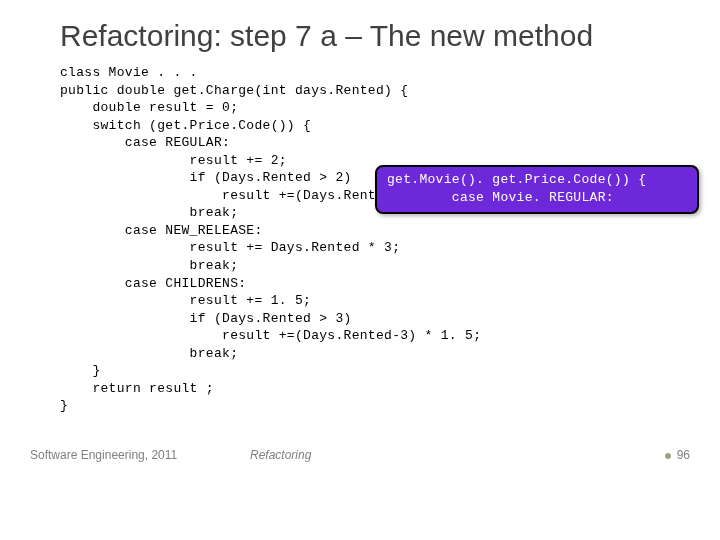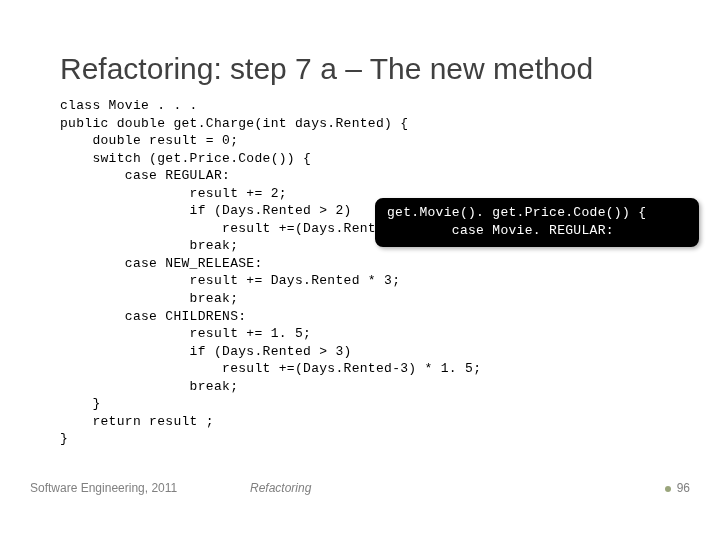--- a/index.html
+++ b/index.html
@@ -11,21 +11,20 @@
     background: #fff;
     position: relative;
     overflow: hidden;
   }
   .slide {
     width: 720px;
     height: 480px;
     position: relative;
     box-sizing: border-box;
     padding: 18px 30px 20px 30px;
-    margin-top: 33px;
   }
   .title {
     font-size: 30px;
     color: #404040;
     font-weight: normal;
     margin: 0 0 10px 30px;
     line-height: 1.2;
   }
   .code-block {
     font-family: "Courier New", monospace;
@@ -34,21 +33,21 @@
     color: #000;
     white-space: pre;
     margin-left: 30px;
     letter-spacing: 0.3px;
   }
   .callout {
     position: absolute;
     top: 165px;
     left: 375px;
     width: 300px;
-    background: #000000;
+    background: #6d28d9;
     border: 2px solid #000;
     border-radius: 8px;
     color: #fff;
     font-family: "Courier New", monospace;
     font-size: 13px;
     padding: 4px 10px 6px 10px;
     line-height: 1.35;
     white-space: pre;
     box-shadow: 2px 2px 4px rgba(0,0,0,0.3);
     letter-spacing: 0.3px;

